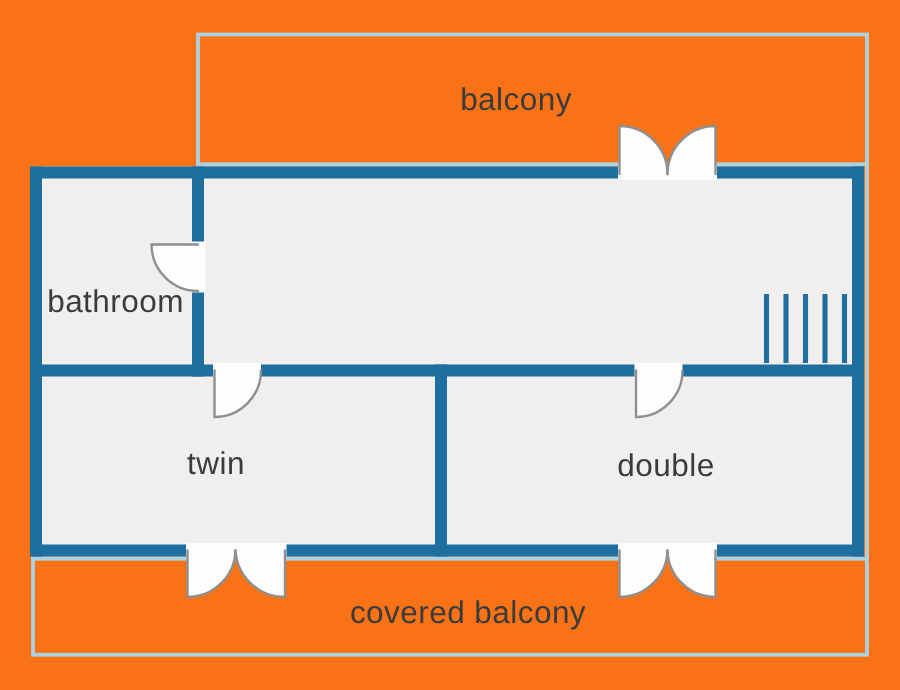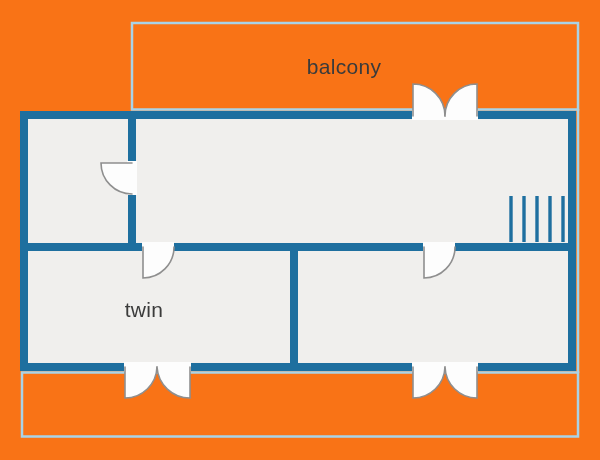--- a/index.html
+++ b/index.html
@@ -81,14 +81,17 @@
     <g>
       <line class="stair-line" x1="511" y1="196" x2="511" y2="242"></line>
       <line class="stair-line" x1="524" y1="196" x2="524" y2="242"></line>
       <line class="stair-line" x1="537" y1="196" x2="537" y2="242"></line>
       <line class="stair-line" x1="550" y1="196" x2="550" y2="242"></line>
       <line class="stair-line" x1="563" y1="196" x2="563" y2="242"></line>
     </g>
   </svg>
 
   <div class="room-label" style="left:344px;top:67px;">balcony</div>
+  <div class="room-label" style="left:77px;top:202px;">bathroom</div>
   <div class="room-label" style="left:144px;top:310px;">twin</div>
+  <div class="room-label" style="left:444px;top:311px;">double</div>
+  <div class="room-label" style="left:312px;top:409px;">covered balcony</div>
 </div>
 
 </body></html>

